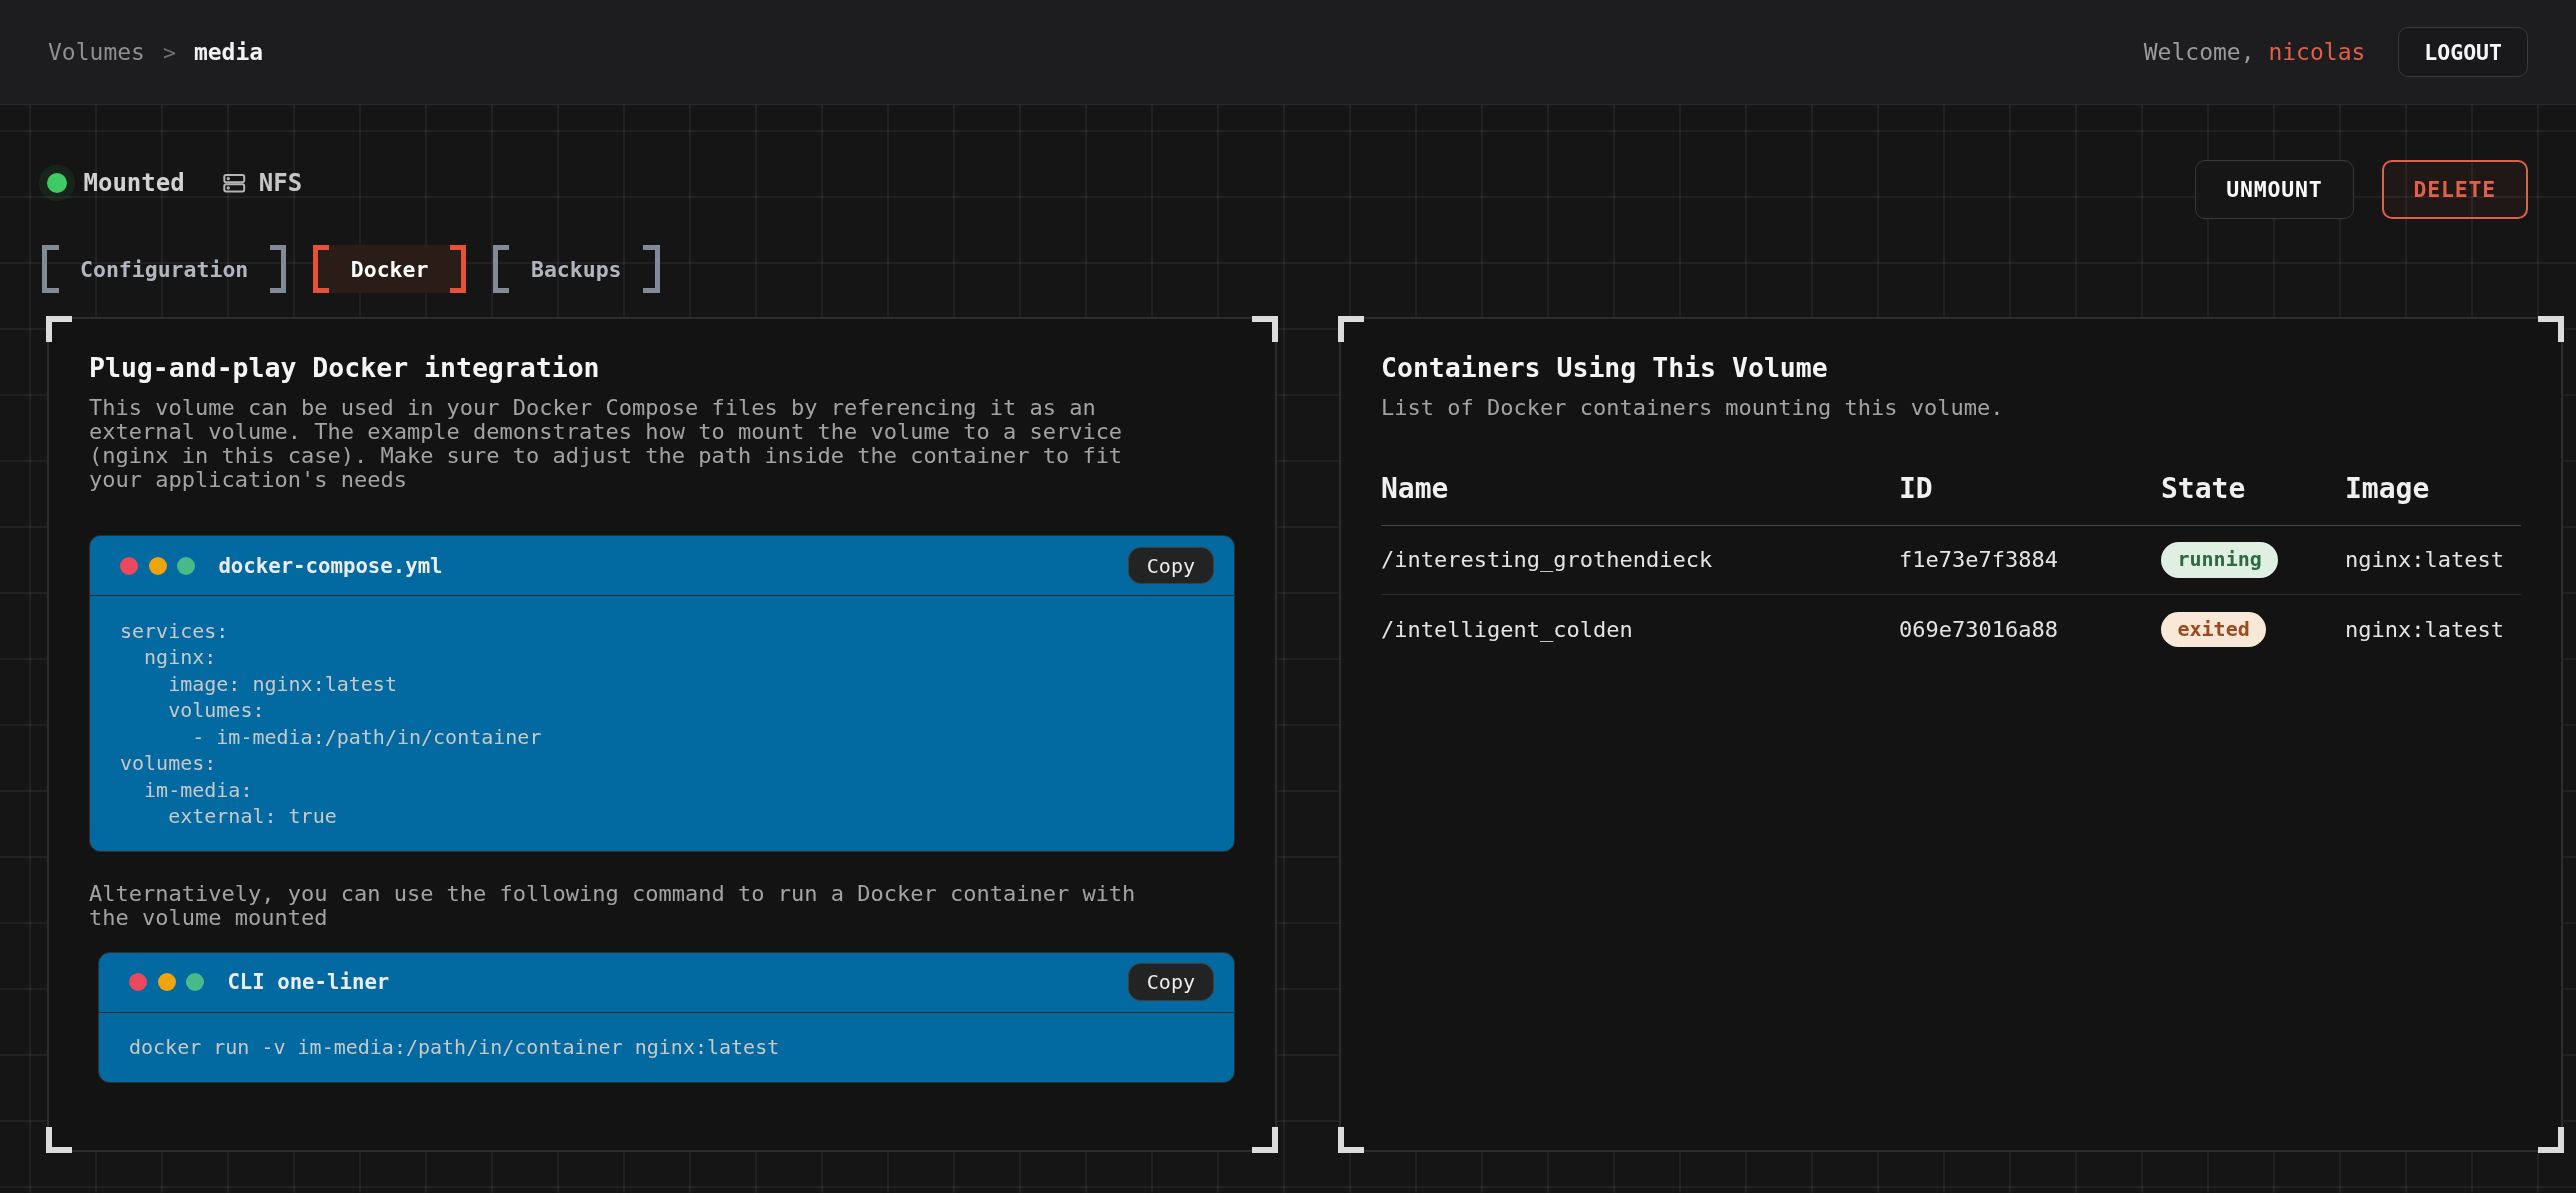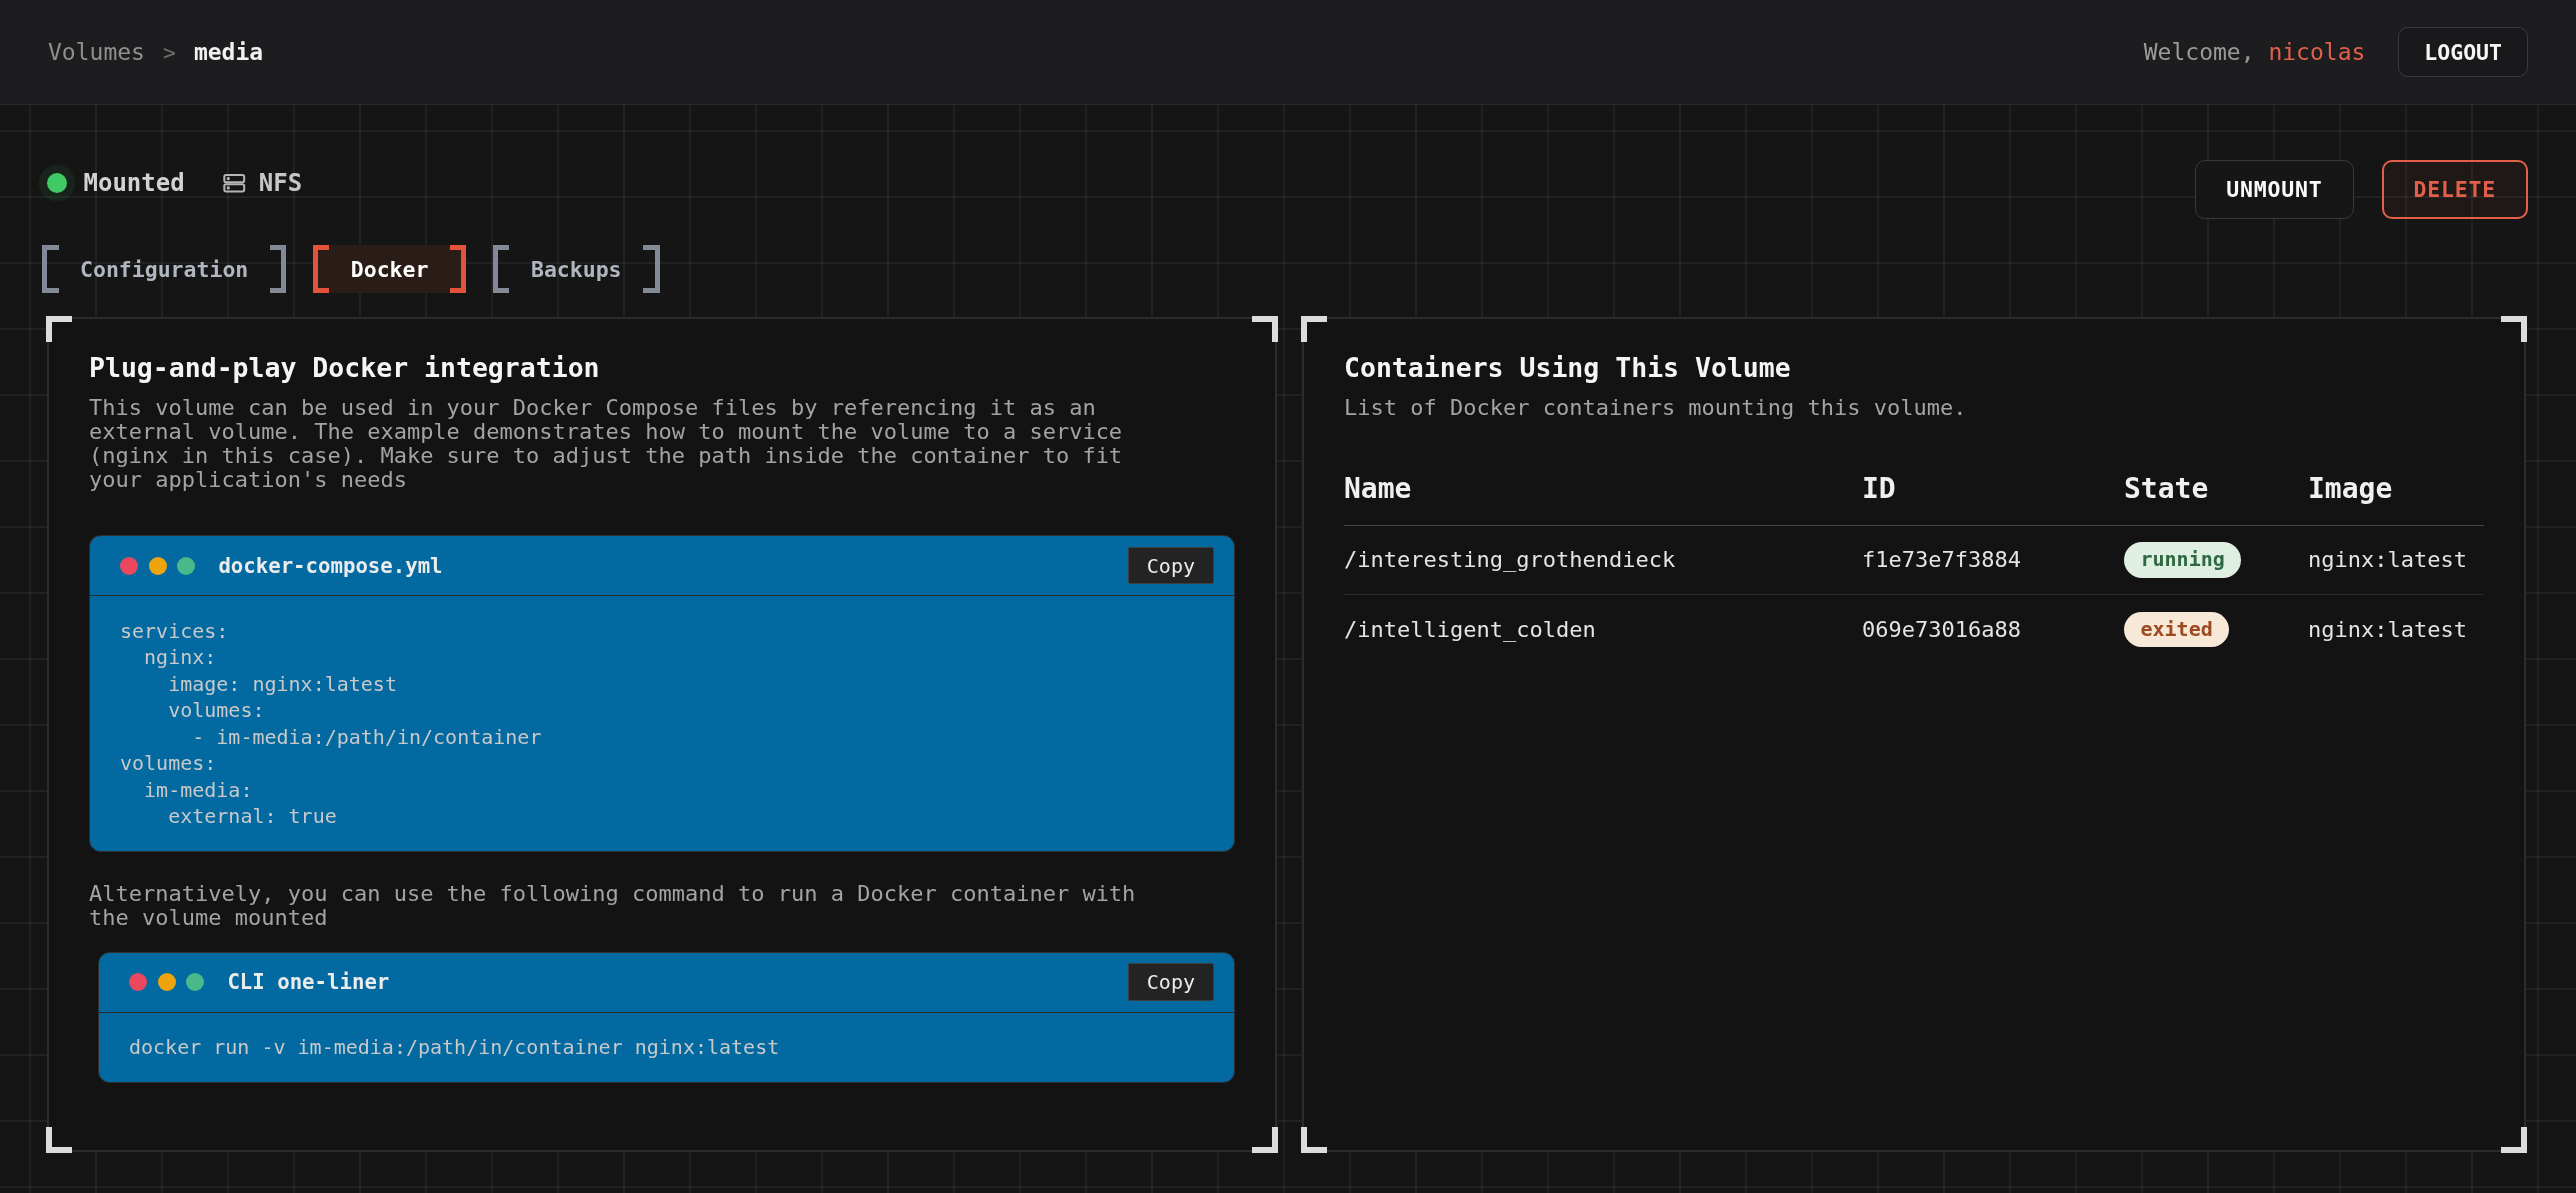--- a/index.html
+++ b/index.html
@@ -110,21 +110,21 @@
   
   .panel {
     position: absolute;
     top: 212px;
     height: 835px;
     background: #131313;
     border: 2.5px solid #2c2c2e;
     padding: 33px 40px;
   }
   .panel-left  { left: 47px;  width: 1230px; }
-  .panel-right { left: 1302px; width: 1224px; }
+  .panel-right { left: 1339px; width: 1224px; }
   .corner { position: absolute; width: 26.5px; height: 26.5px; }
   .corner.tl { top: -3.3px; left: -3.3px;   border-top: 6.6px solid #dcdcdc;    border-left: 6.6px solid #dcdcdc; }
   .corner.tr { top: -3.3px; right: -3.3px;  border-top: 6.6px solid #dcdcdc;    border-right: 6.6px solid #dcdcdc; }
   .corner.bl { bottom: -3.3px; left: -3.3px;  border-bottom: 6.6px solid #dcdcdc; border-left: 6.6px solid #dcdcdc; }
   .corner.br { bottom: -3.3px; right: -3.3px; border-bottom: 6.6px solid #dcdcdc; border-right: 6.6px solid #dcdcdc; }
 
   .panel-title { font-size: 26.5px; font-weight: bold; color: #f5f5f5; margin-bottom: 13.2px; }
   .panel-desc  { font-size: 22px; color: #a3a3a3; line-height: 24px; max-width: 1075px; }
 
   
@@ -145,21 +145,21 @@
   .dot { width: 18px; height: 18px; border-radius: 50%; }
   .dot.red    { background: #e9485e; }
   .dot.amber  { background: #eda40d; }
   .dot.green  { background: #49b989; }
   .code-title { font-size: 20.7px; font-weight: bold; color: #ececec; flex: 1; }
   .copy-btn {
     font-family: inherit;
     font-size: 20px; color: #ececec;
     background: #232323;
     border: 1.7px solid #3e3e3e;
-    border-radius: 2px;
+    border-radius: 13px;
     padding: 5.8px 18px;
     cursor: pointer;
   }
   .code-body {
     font-family: inherit;
     font-size: 20px; line-height: 26.5px;
     color: #c9c9c9;
     white-space: pre;
     padding: 21.5px 30px;
   }

